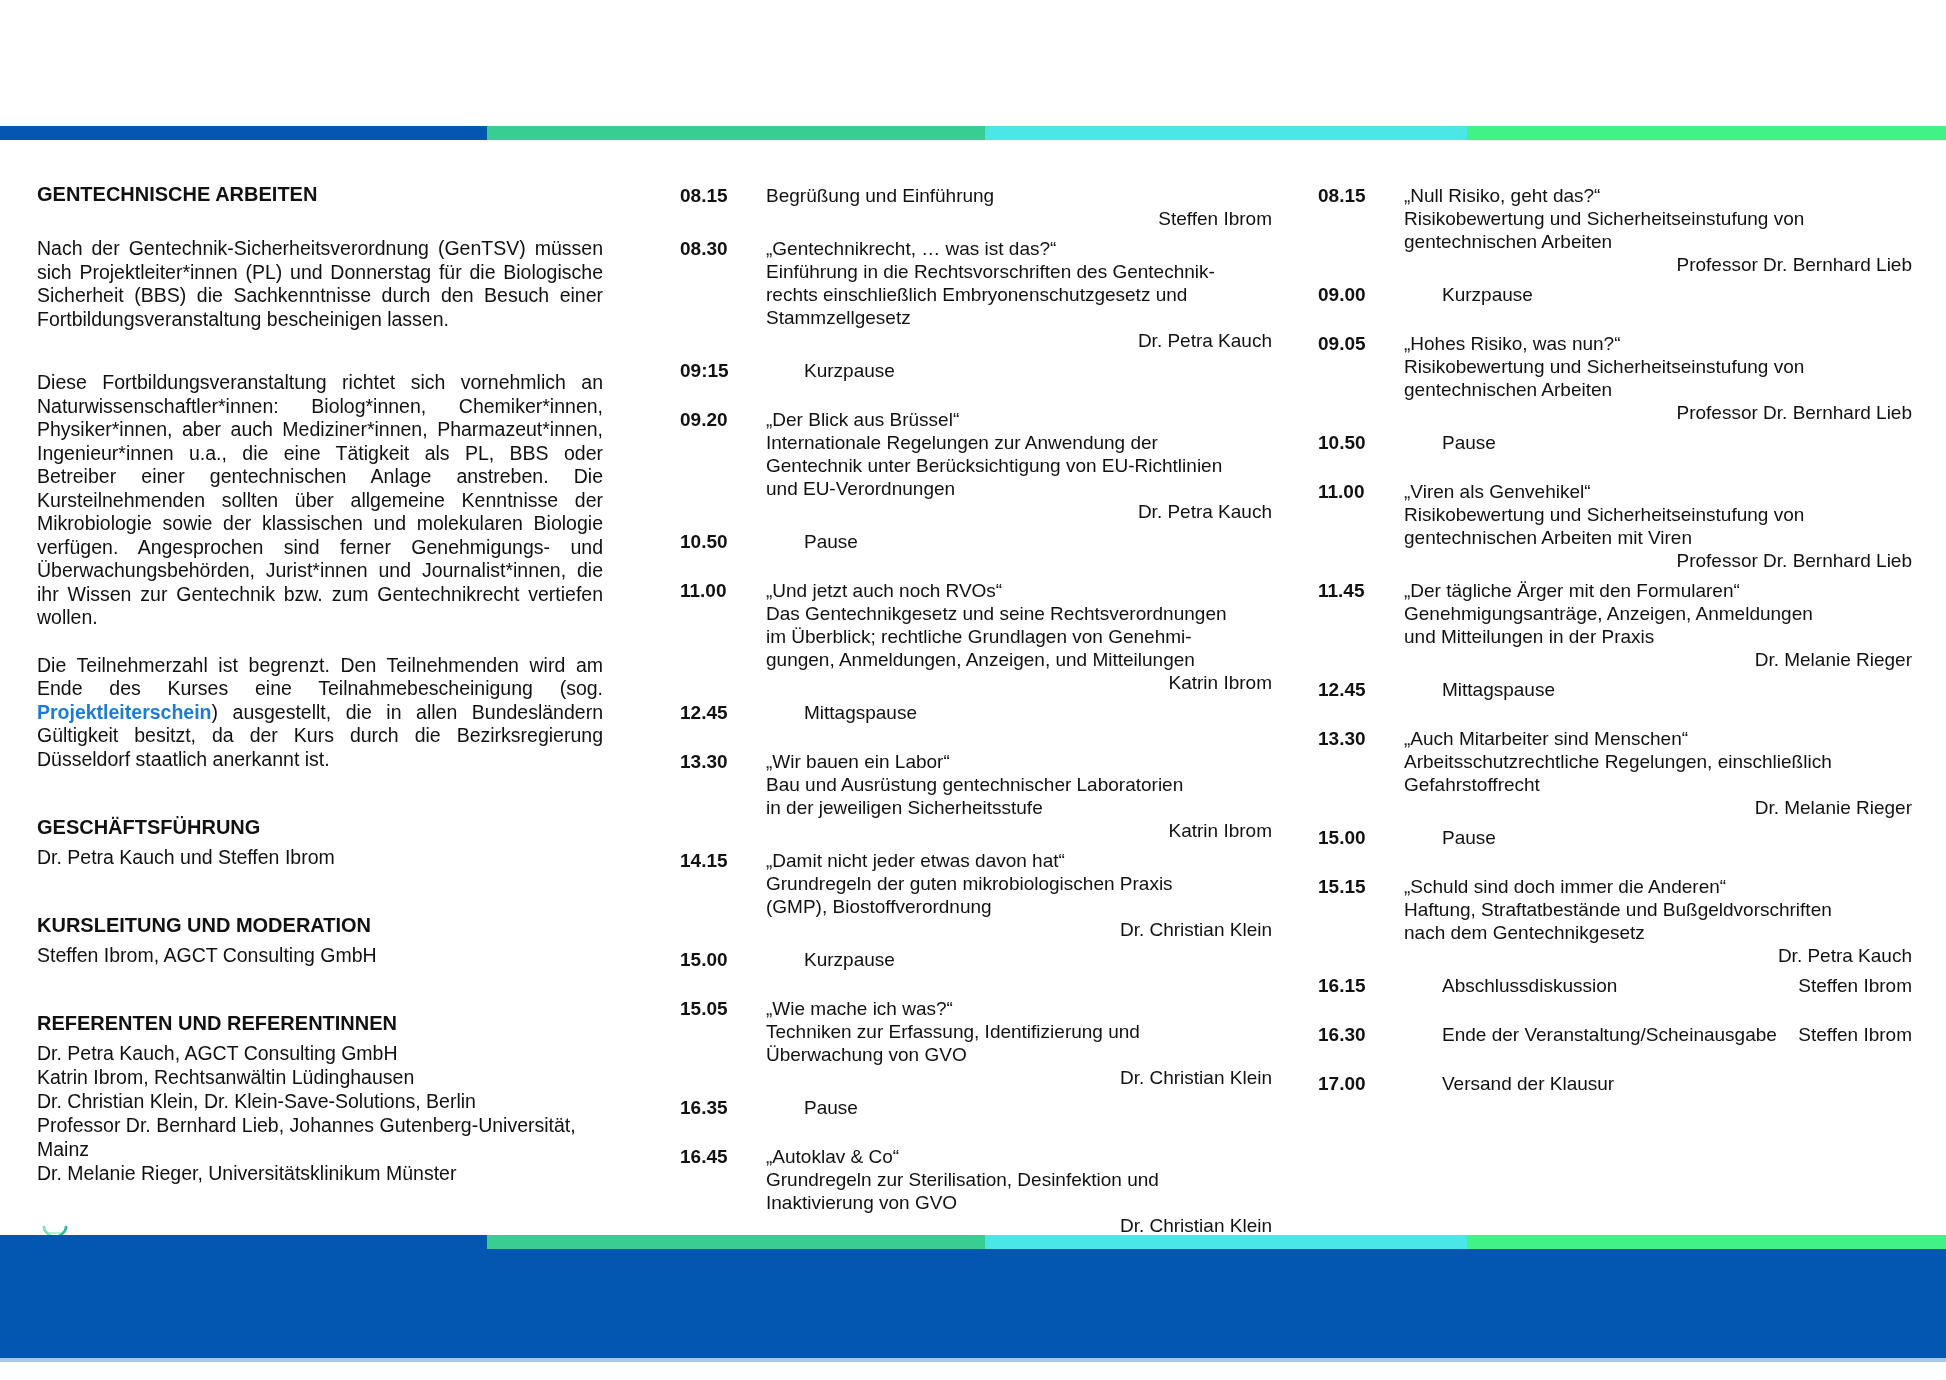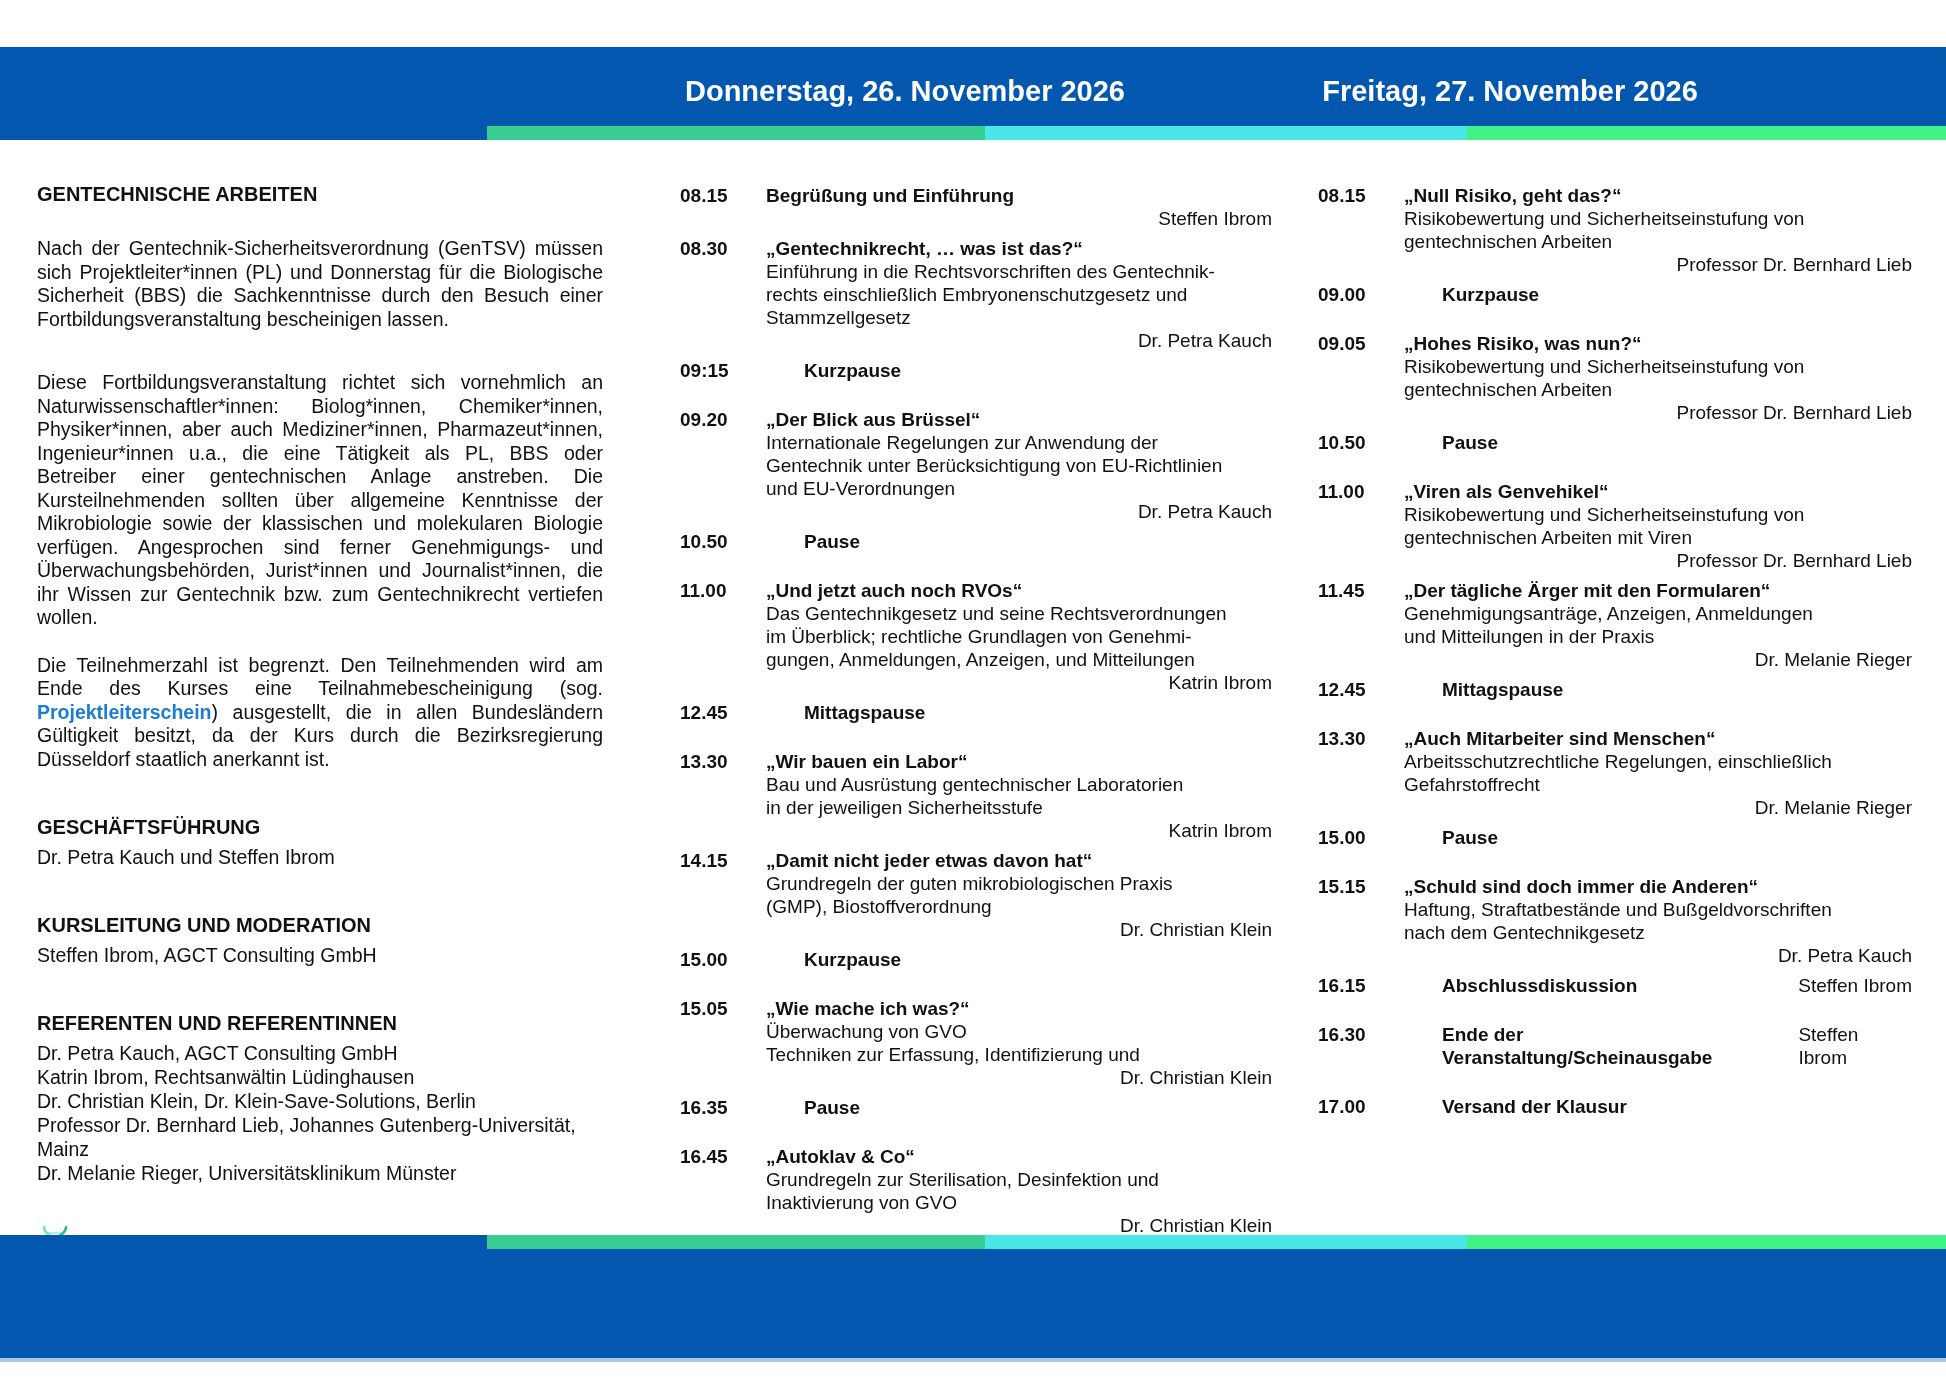--- a/index.html
+++ b/index.html
@@ -67,34 +67,30 @@
 
   
   .col-mid{position:absolute;left:680px;top:184px;width:592px;}
   .col-right{position:absolute;left:1318px;top:184px;width:594px;}
 
   .entry{display:flex;font-size:19px;line-height:23px;margin-bottom:7px;}
   .entry.gap{margin-bottom:26px;gap:38px;}
   .time{flex:none;width:86px;font-weight:bold;}
   .body{flex:1;min-width:0;}
   .title-row{display:flex;justify-content:space-between;align-items:baseline;}
-  .title{font-weight:bold;}
+  .title{font-weight:normal;}
   .speaker{}
   .speaker.block{text-align:right;}
   .desc-line{font-weight:normal;}
 </style>
 </head>
 <body>
 
 <div class="page">
 
-  <div class="header-bar">
-    <div class="date date1">Donnerstag, 26. November 2026</div>
-    <div class="date date2">Freitag, 27. November 2026</div>
-  </div>
   <div class="stripe stripe-top">
     <span class="seg seg-blue"></span>
       <span class="seg seg-green"></span>
       <span class="seg seg-cyan"></span>
       <span class="seg seg-spring"></span>
   </div>
 
   <div class="col-left">
     <div class="doc-title">
       <h2>GENTECHNISCHE ARBEITEN</h2>
@@ -292,22 +288,22 @@
   </div>
 
   <div class="entry">
     <div class="time">15.05</div>
     <div class="body">
       <div class="title-row">
         <span class="title">„Wie mache ich was?“</span>
 
       </div>
       <div class="desc">
+              <div class="desc-line">Techniken zur Erfassung, Identifizierung und</div>
               <div class="desc-line">Überwachung von GVO</div>
-              <div class="desc-line">Techniken zur Erfassung, Identifizierung und</div>
             </div>
       <div class="speaker block">Dr. Christian Klein</div>
     </div>
   </div>
 
   <div class="entry gap">
     <div class="time">16.35</div>
     <div class="body">
       <div class="title-row">
         <span class="title">Pause</span>

